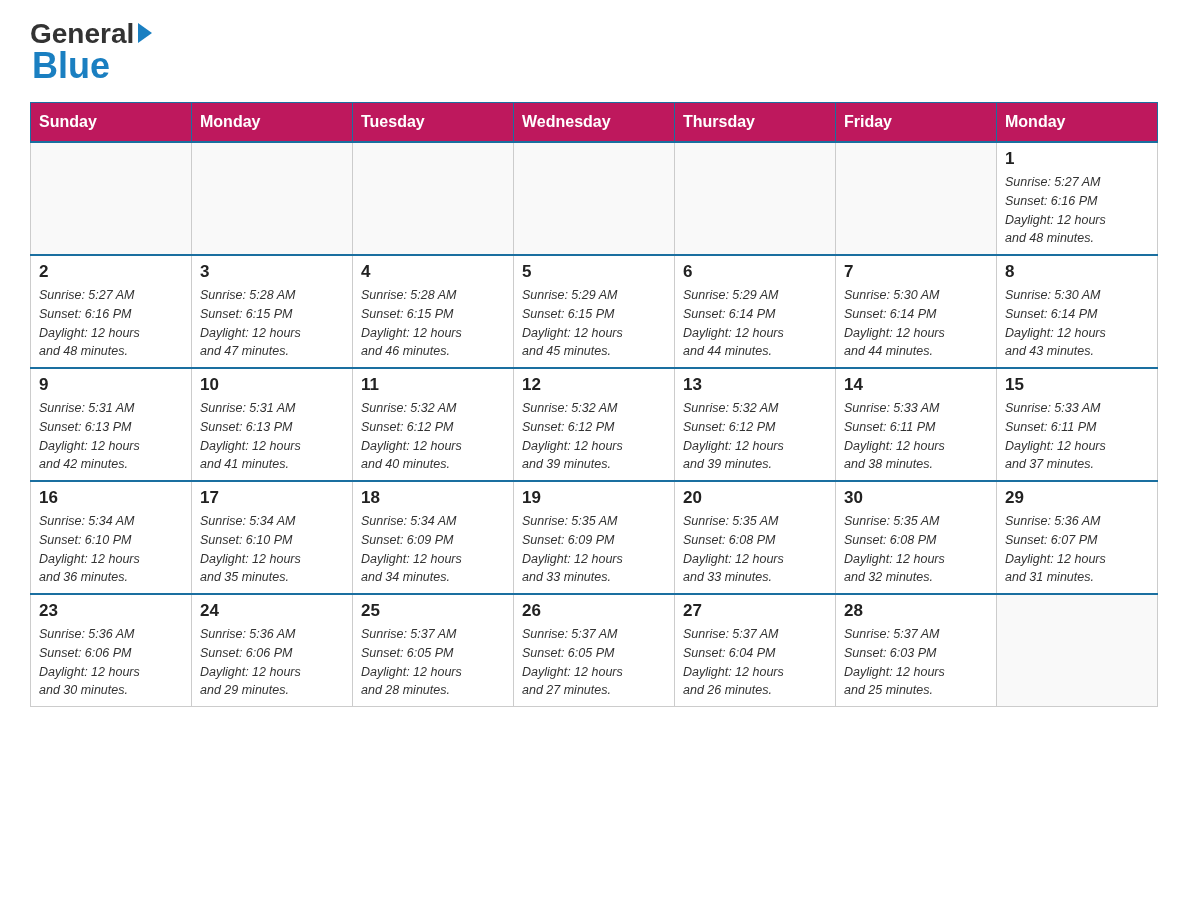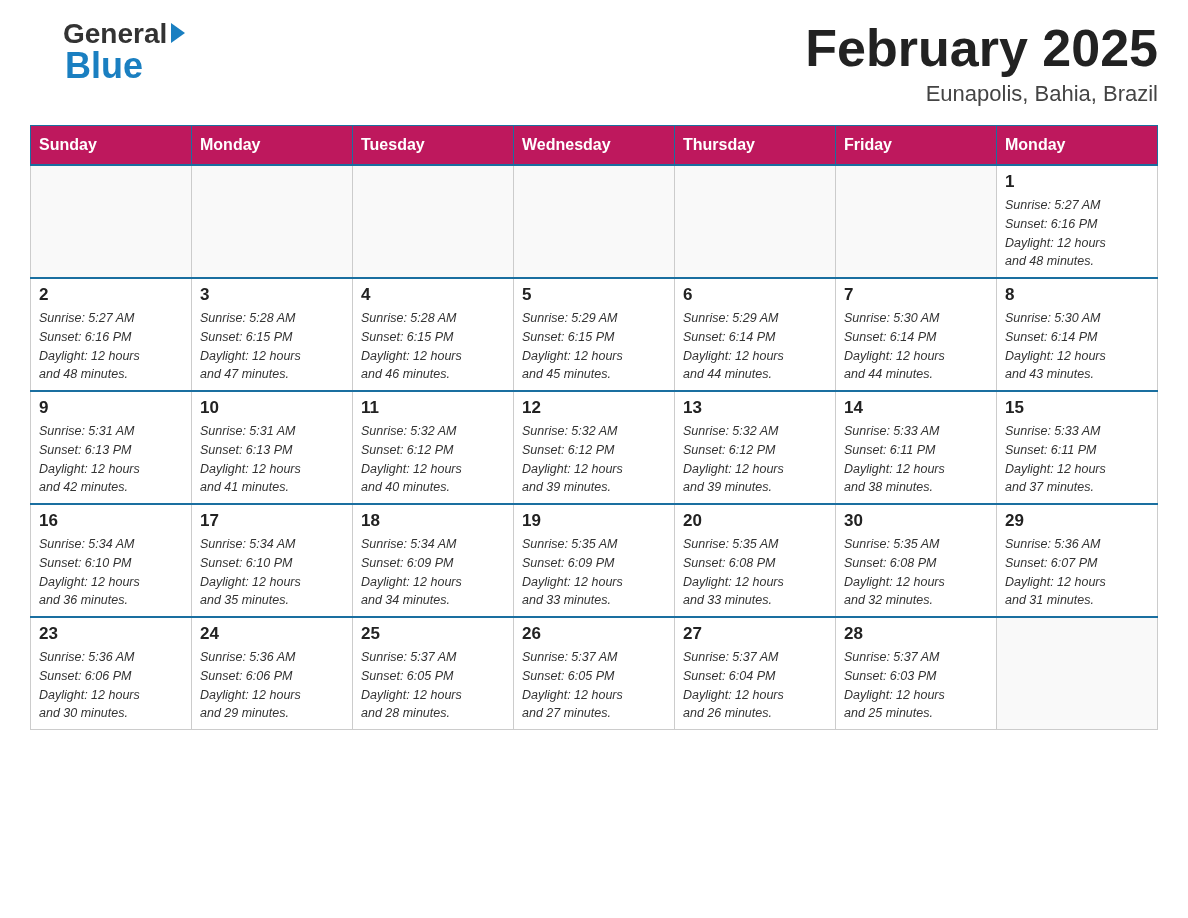--- a/index.html
+++ b/index.html
@@ -5,24 +5,22 @@
     * { margin: 0; padding: 0; box-sizing: border-box; }
     body {
       font-family: Arial, sans-serif;
       background: #fff;
       width: 1188px;
       min-height: 918px;
       padding: 20px 30px;
     }
     .header {
       display: flex;
-      justify-content: space-between;
       align-items: flex-start;
       margin-bottom: 18px;
-      margin-left: 33px;
     }
     .logo {
       display: flex;
       flex-direction: column;
       align-items: flex-start;
     }
     .logo-text-general {
       font-size: 28px;
       font-weight: bold;
       color: #333;
@@ -107,24 +105,20 @@
 </head>
 <body>
 
 <div class="header">
   <div class="logo">
     <div class="logo-text-general">
       <span>General</span>
         <span class="logo-arrow"></span>
     </div>
     <div class="logo-text-blue">Blue</div>
-  </div>
-  <div class="title-block">
-    <div class="calendar-title">February 2025</div>
-    <div class="calendar-subtitle">Eunapolis, Bahia, Brazil</div>
   </div>
 </div>
 
 <table>
   <thead>
     <tr>
     <th>Sunday</th>
         <th>Monday</th>
         <th>Tuesday</th>
         <th>Wednesday</th>

